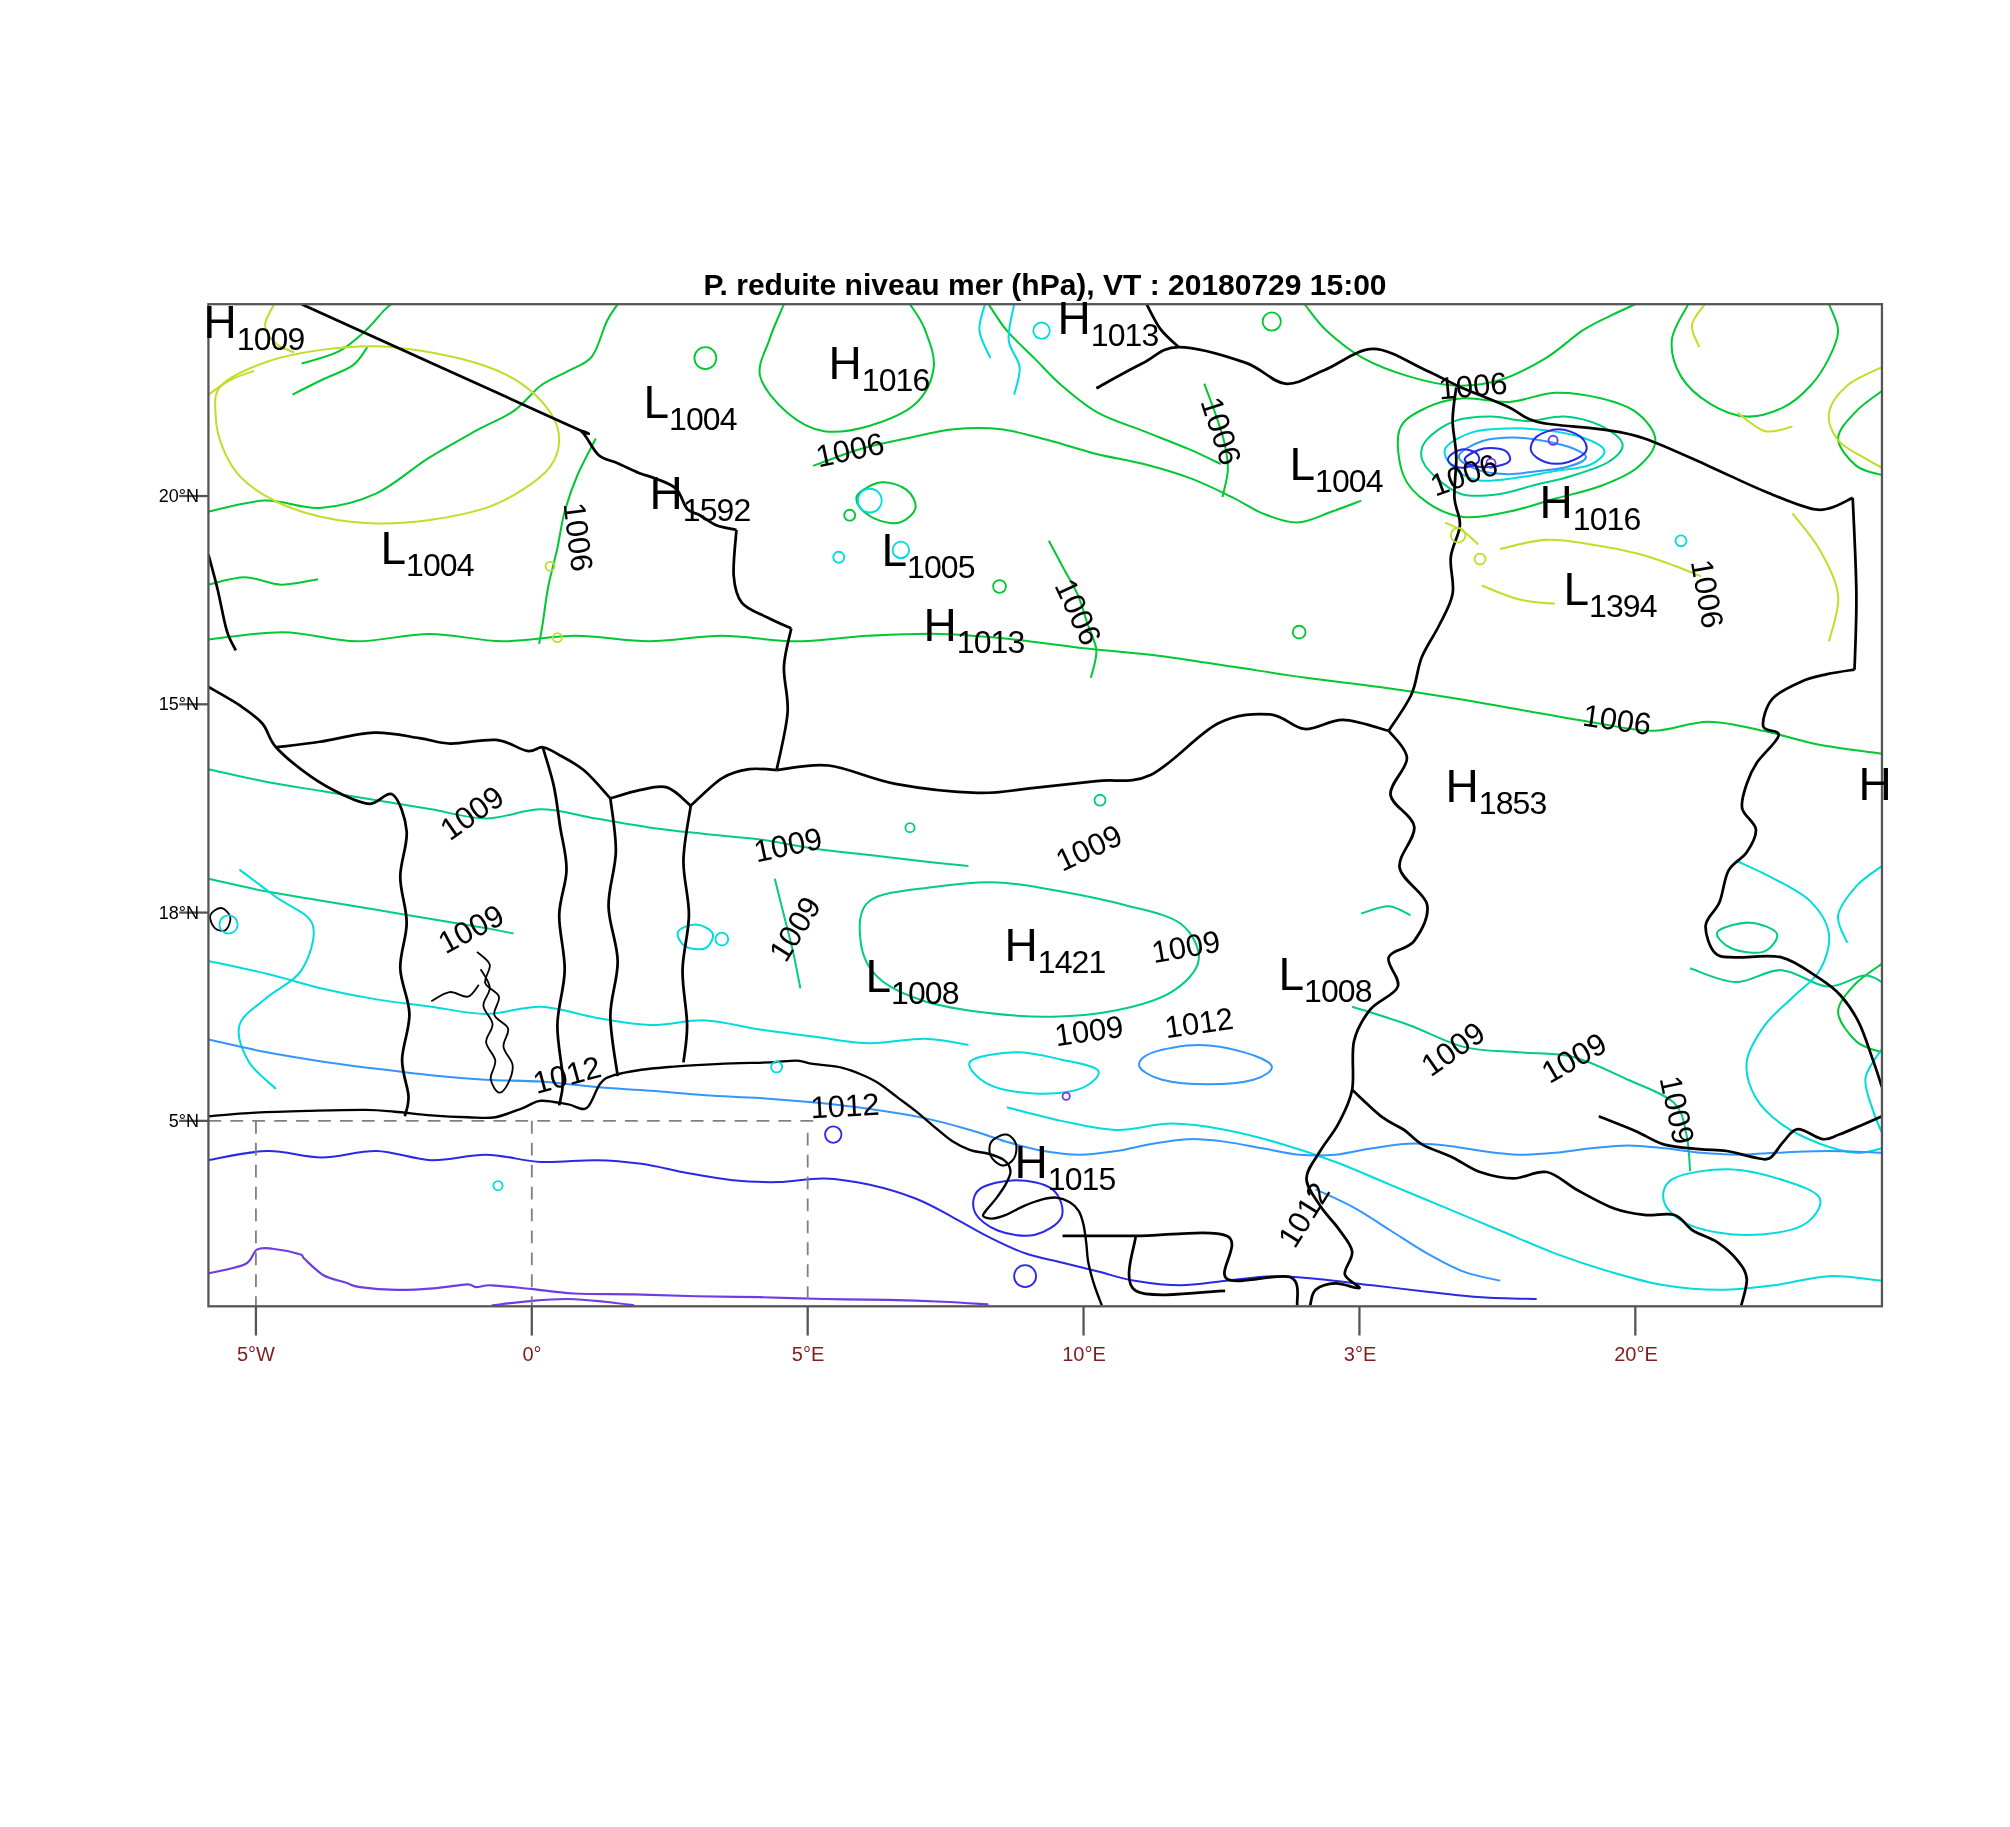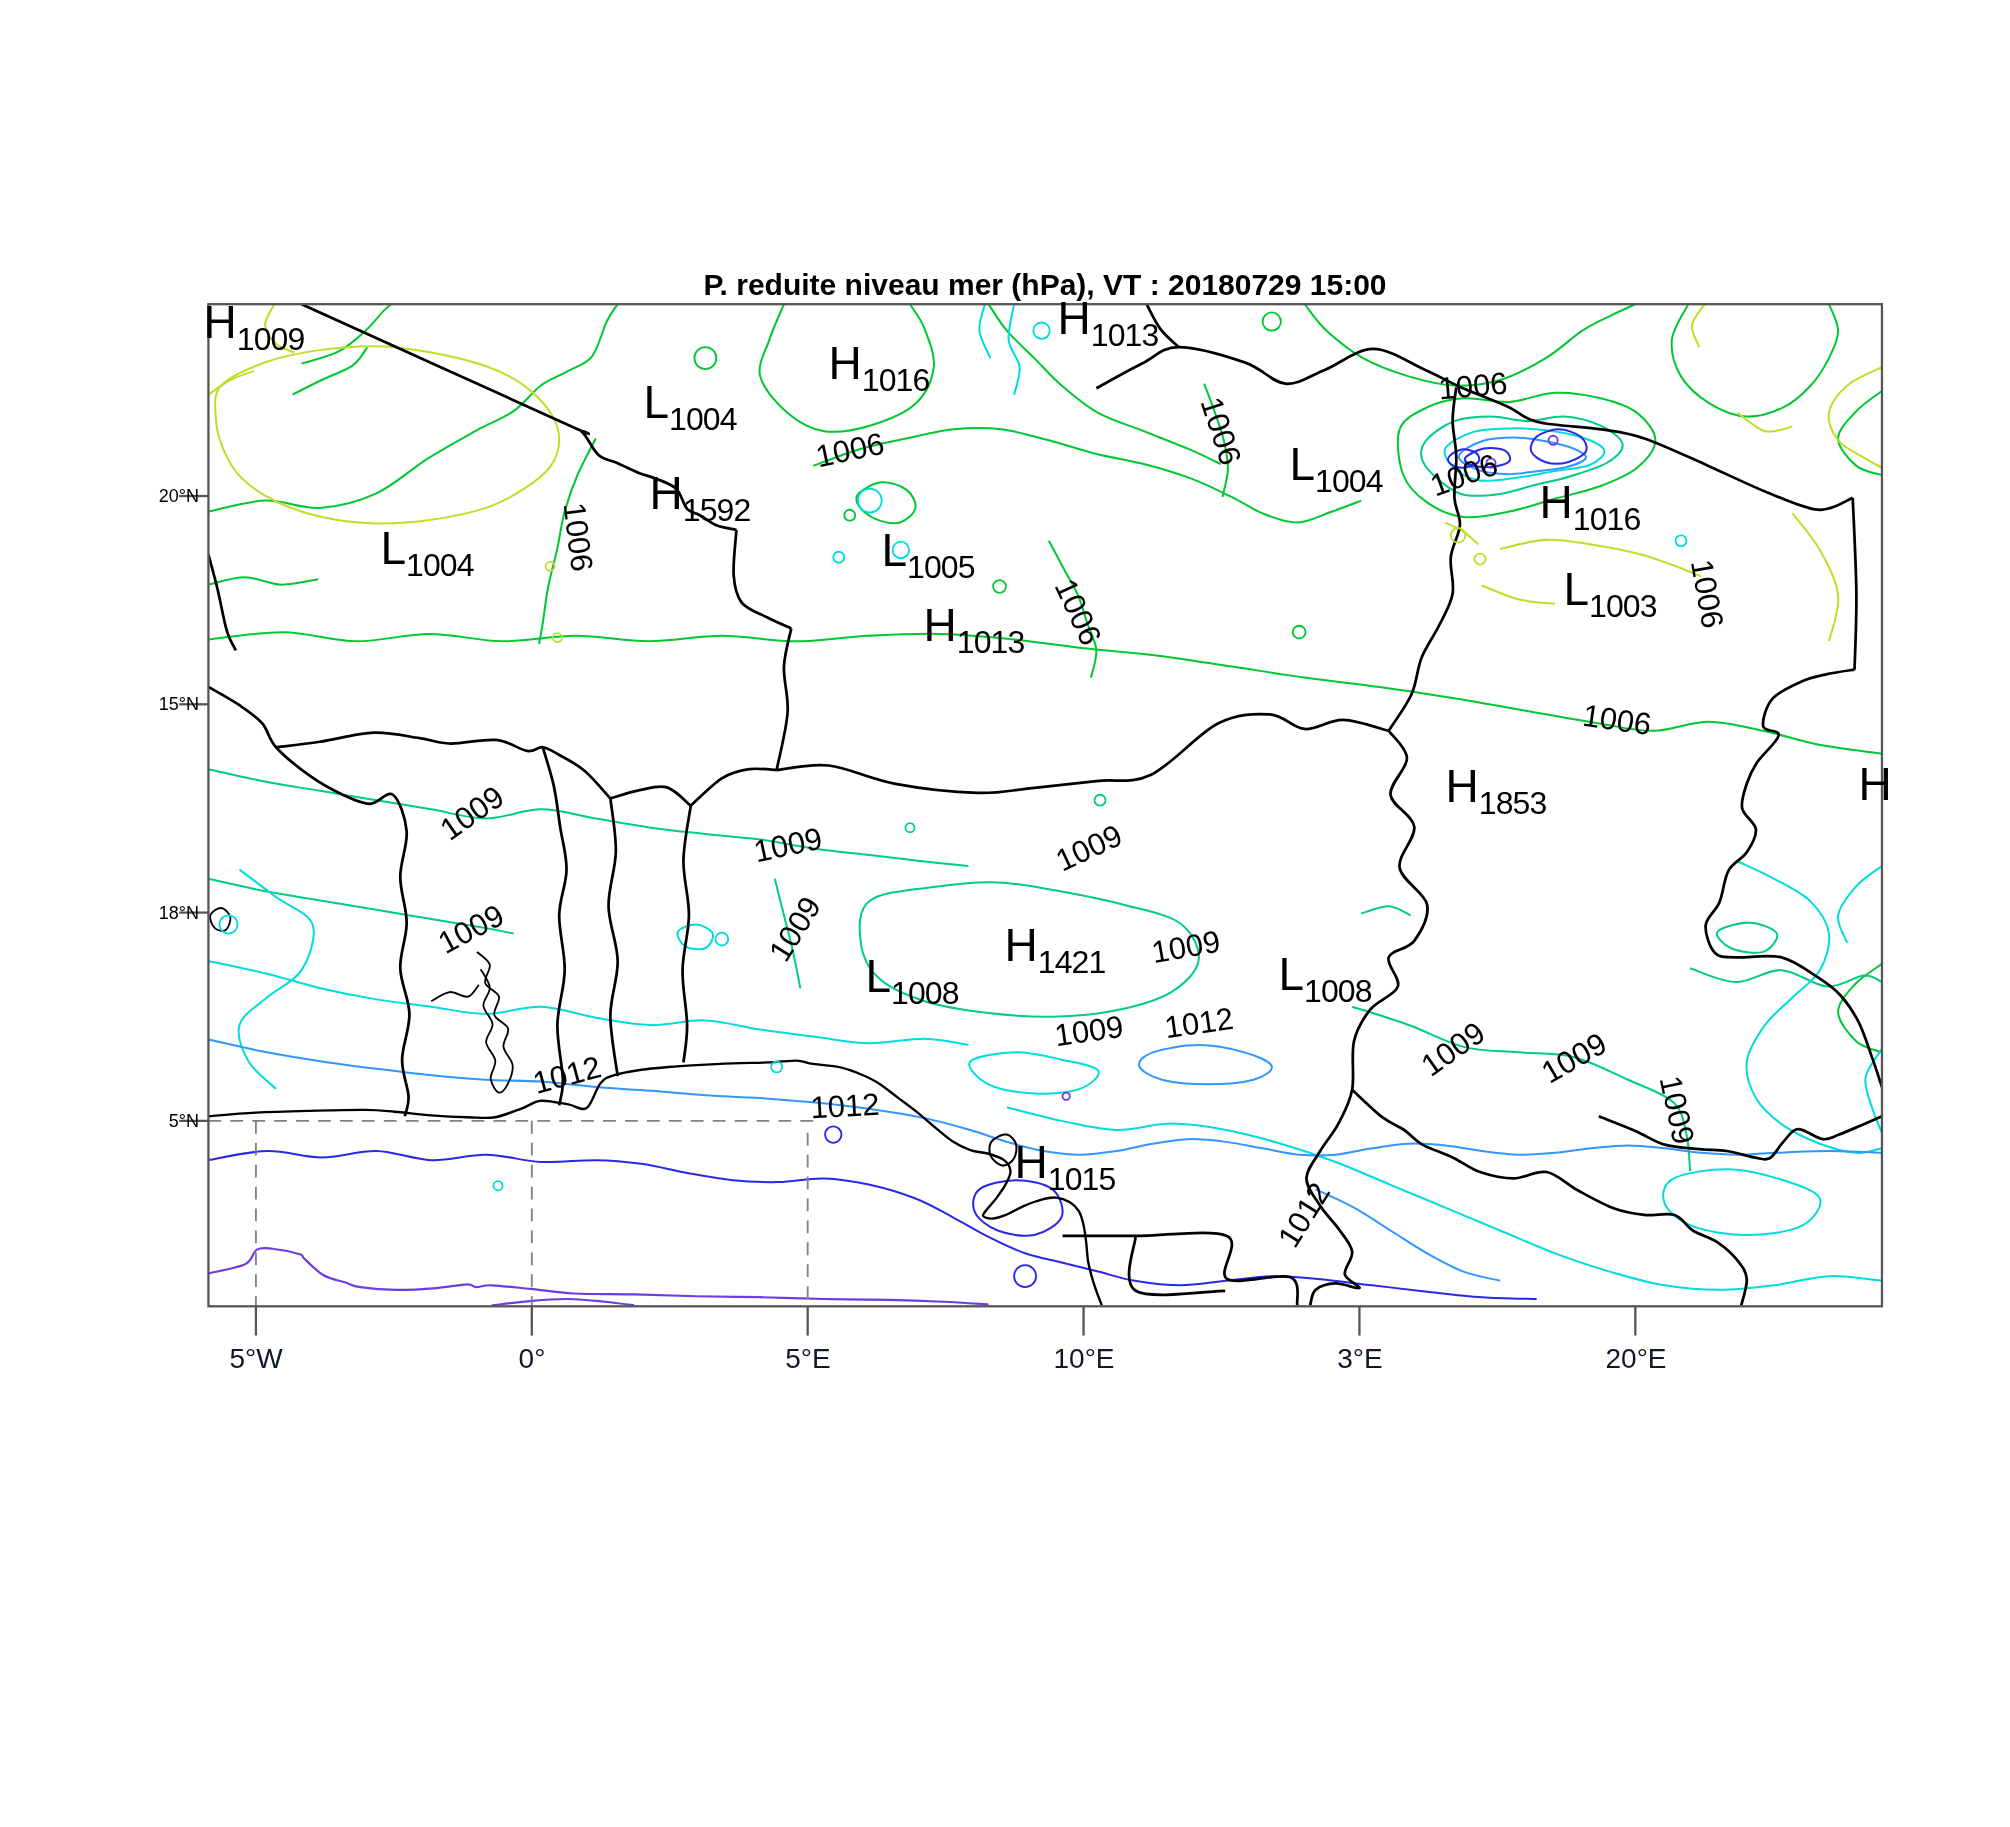--- a/index.html
+++ b/index.html
@@ -7,21 +7,21 @@
          font-family:"Liberation Sans","DejaVu Sans",sans-serif;}
   #map-svg{position:absolute;left:0;top:0;}
   .title{position:absolute;transform:translate(-50%,-50%);font-size:30px;font-weight:bold;
          color:#000;white-space:nowrap;letter-spacing:0px;}
   .pc{position:absolute;transform:translate(-50%,-50%);color:#000;line-height:1;white-space:nowrap;}
   .pc .big{font-size:46px;}
   .pc .sub{font-size:32px;position:relative;top:12px;letter-spacing:-0.9px;}
   .cl{position:absolute;transform-origin:center;color:#000;font-size:31px;line-height:1;
       white-space:nowrap;}
   .lat{position:absolute;transform:translate(-100%,-50%);font-size:18px;color:#000;}
-  .lon{position:absolute;transform:translate(-50%,0);font-size:28px;color:#0f172a;}
+  .lon{position:absolute;transform:translate(-50%,0);font-size:20px;color:#7f1d1d;}
 </style>
 </head>
 <body>
 
 <div id="stage">
   <svg id="map-svg" width="2010" height="1827" viewBox="0 0 2200 2000">
       <defs>
         <clipPath id="mapclip">
           <rect x="228" y="333" width="1832" height="1097"></rect>
         </clipPath>
@@ -170,21 +170,21 @@
       <div class="lon" style="left:808px;top:1343px">5°E</div>
       <div class="lon" style="left:1084px;top:1343px">10°E</div>
       <div class="lon" style="left:1360px;top:1343px">3°E</div>
       <div class="lon" style="left:1636px;top:1343px">20°E</div>
       <div class="pc" style="left:254px;top:322px"><span class="big">H</span><span class="sub">1009</span></div>
       <div class="pc" style="left:690px;top:402px"><span class="big">L</span><span class="sub">1004</span></div>
       <div class="pc" style="left:879px;top:363px"><span class="big">H</span><span class="sub">1016</span></div>
       <div class="pc" style="left:1108px;top:318px"><span class="big">H</span><span class="sub">1013</span></div>
       <div class="pc" style="left:1336px;top:464px"><span class="big">L</span><span class="sub">1004</span></div>
       <div class="pc" style="left:1590px;top:502px"><span class="big">H</span><span class="sub">1016</span></div>
-      <div class="pc" style="left:1610px;top:589px"><span class="big">L</span><span class="sub">1003</span></div>
+      <div class="pc" style="left:1610px;top:589px"><span class="big">L</span><span class="sub">1394</span></div>
       <div class="pc" style="left:700px;top:493px"><span class="big">H</span><span class="sub">1592</span></div>
       <div class="pc" style="left:427px;top:548px"><span class="big">L</span><span class="sub">1004</span></div>
       <div class="pc" style="left:928px;top:550px"><span class="big">L</span><span class="sub">1005</span></div>
       <div class="pc" style="left:974px;top:625px"><span class="big">H</span><span class="sub">1013</span></div>
       <div class="pc" style="left:1496px;top:786px"><span class="big">H</span><span class="sub">1853</span></div>
       <div class="pc" style="left:1055px;top:945px"><span class="big">H</span><span class="sub">1421</span></div>
       <div class="pc" style="left:912px;top:976px"><span class="big">L</span><span class="sub">1008</span></div>
       <div class="pc" style="left:1325px;top:974px"><span class="big">L</span><span class="sub">1008</span></div>
       <div class="pc" style="left:1065px;top:1162px"><span class="big">H</span><span class="sub">1015</span></div>
       <div class="pc" style="left:1875px;top:784px"><span class="big">H</span><span class="sub"></span></div>

